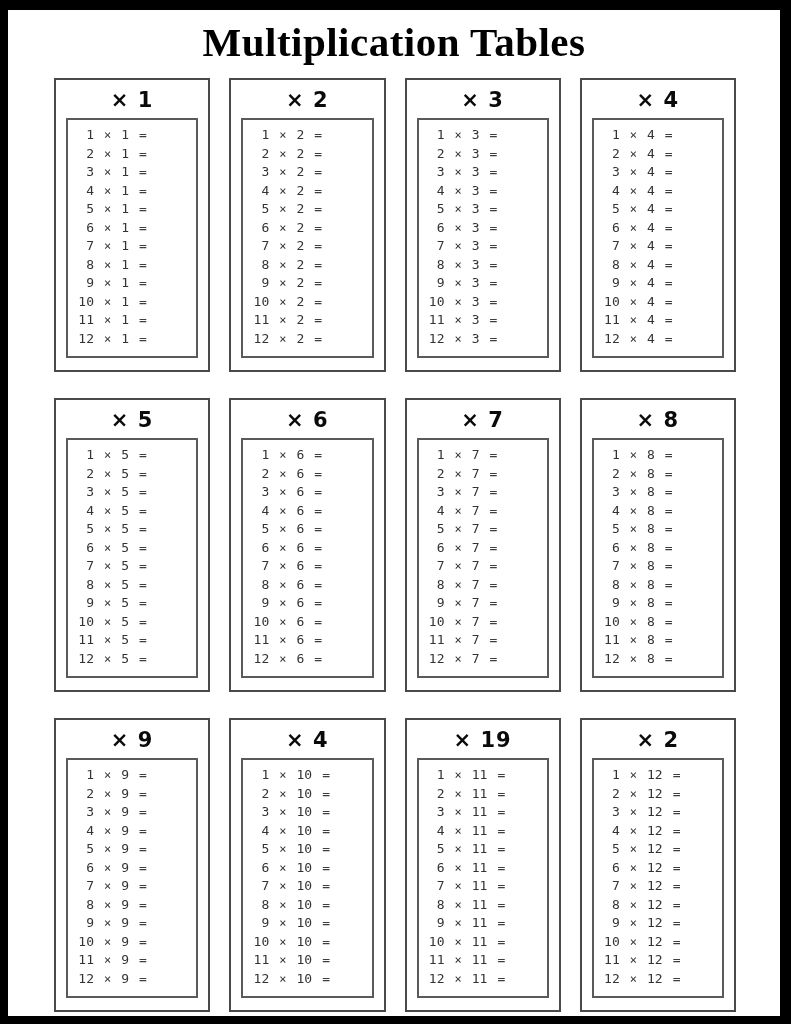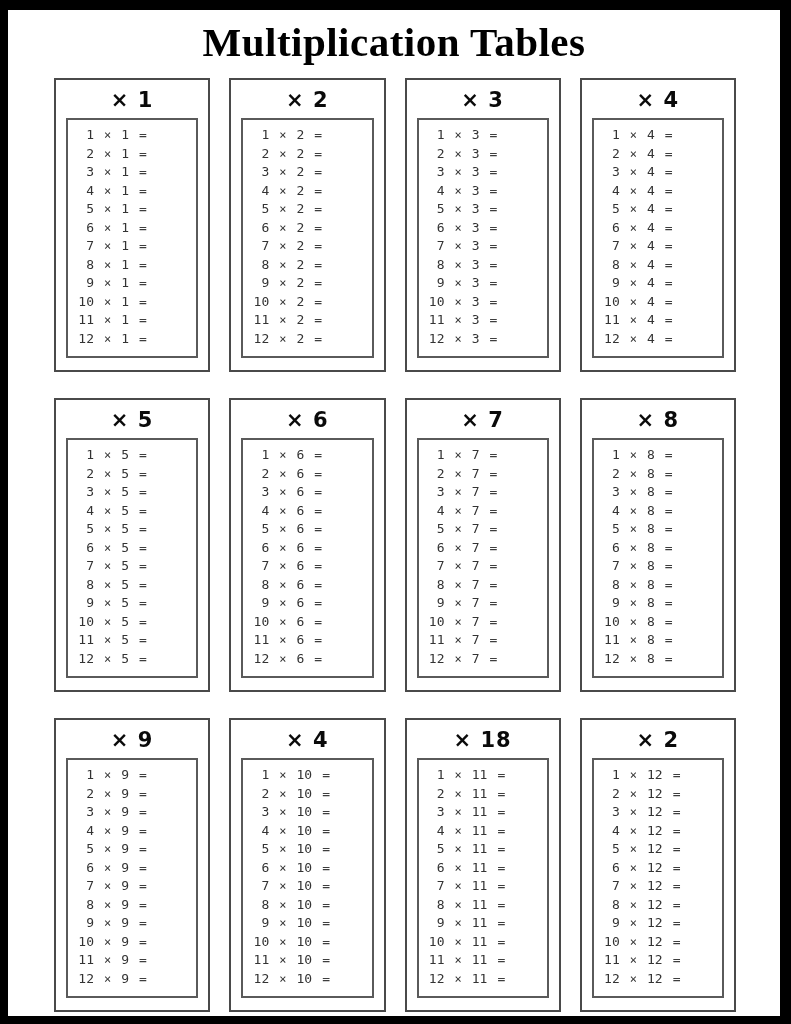--- a/index.html
+++ b/index.html
@@ -247,21 +247,21 @@
           <div class="eq-row"><span class="eq-a">6</span><span class="eq-times">×</span><span class="eq-b">10</span><span class="eq-equals">=</span></div>
           <div class="eq-row"><span class="eq-a">7</span><span class="eq-times">×</span><span class="eq-b">10</span><span class="eq-equals">=</span></div>
           <div class="eq-row"><span class="eq-a">8</span><span class="eq-times">×</span><span class="eq-b">10</span><span class="eq-equals">=</span></div>
           <div class="eq-row"><span class="eq-a">9</span><span class="eq-times">×</span><span class="eq-b">10</span><span class="eq-equals">=</span></div>
           <div class="eq-row"><span class="eq-a">10</span><span class="eq-times">×</span><span class="eq-b">10</span><span class="eq-equals">=</span></div>
           <div class="eq-row"><span class="eq-a">11</span><span class="eq-times">×</span><span class="eq-b">10</span><span class="eq-equals">=</span></div>
           <div class="eq-row"><span class="eq-a">12</span><span class="eq-times">×</span><span class="eq-b">10</span><span class="eq-equals">=</span></div>
         </div>
       </section>
       <section class="card">
-        <h2 class="card-title">× 18</h2>
+        <h2 class="card-title">× 19</h2>
         <div class="equations">
           <div class="eq-row"><span class="eq-a">1</span><span class="eq-times">×</span><span class="eq-b">11</span><span class="eq-equals">=</span></div>
           <div class="eq-row"><span class="eq-a">2</span><span class="eq-times">×</span><span class="eq-b">11</span><span class="eq-equals">=</span></div>
           <div class="eq-row"><span class="eq-a">3</span><span class="eq-times">×</span><span class="eq-b">11</span><span class="eq-equals">=</span></div>
           <div class="eq-row"><span class="eq-a">4</span><span class="eq-times">×</span><span class="eq-b">11</span><span class="eq-equals">=</span></div>
           <div class="eq-row"><span class="eq-a">5</span><span class="eq-times">×</span><span class="eq-b">11</span><span class="eq-equals">=</span></div>
           <div class="eq-row"><span class="eq-a">6</span><span class="eq-times">×</span><span class="eq-b">11</span><span class="eq-equals">=</span></div>
           <div class="eq-row"><span class="eq-a">7</span><span class="eq-times">×</span><span class="eq-b">11</span><span class="eq-equals">=</span></div>
           <div class="eq-row"><span class="eq-a">8</span><span class="eq-times">×</span><span class="eq-b">11</span><span class="eq-equals">=</span></div>
           <div class="eq-row"><span class="eq-a">9</span><span class="eq-times">×</span><span class="eq-b">11</span><span class="eq-equals">=</span></div>

